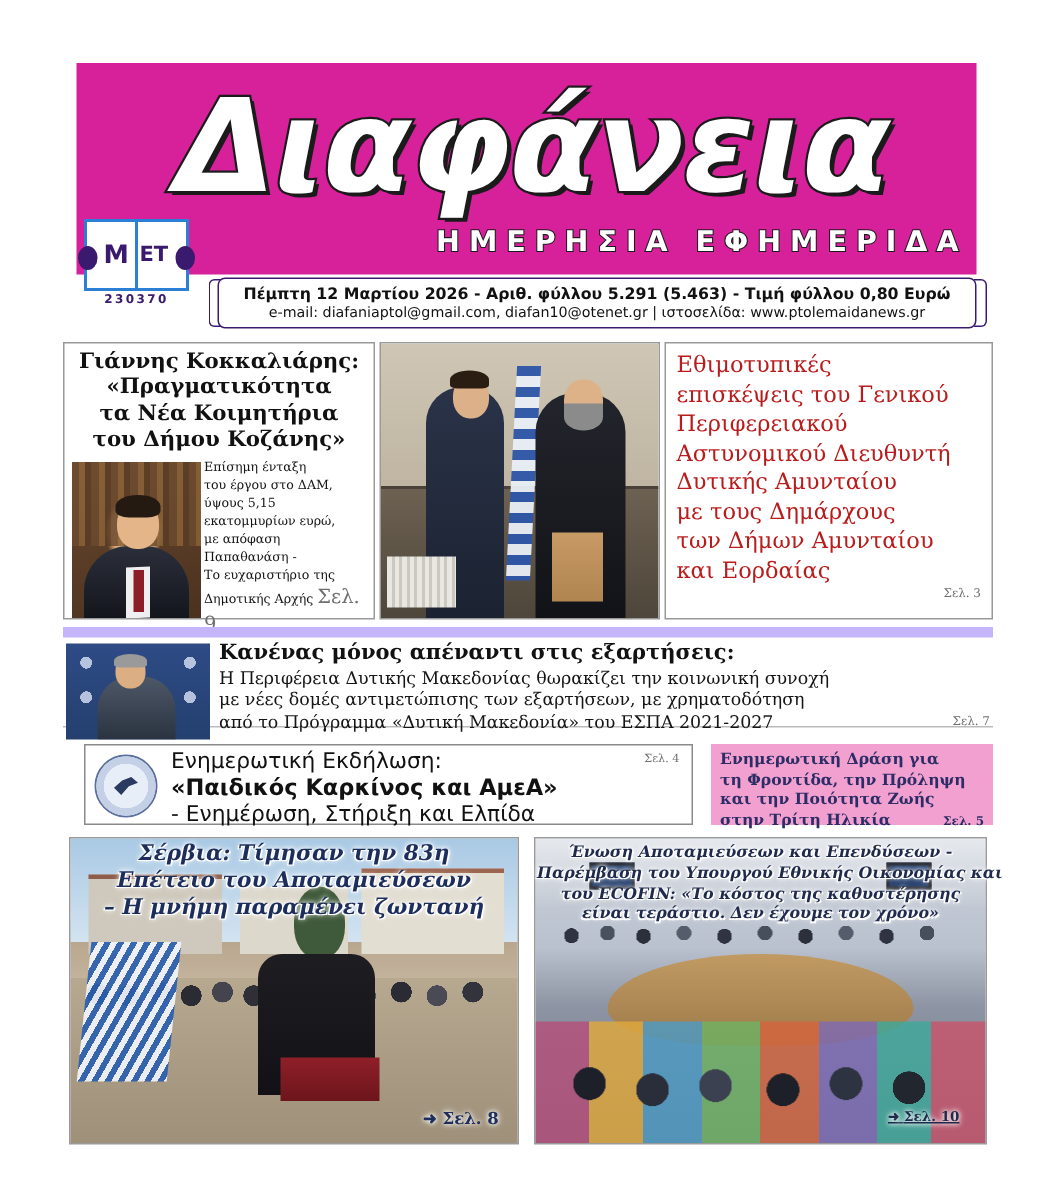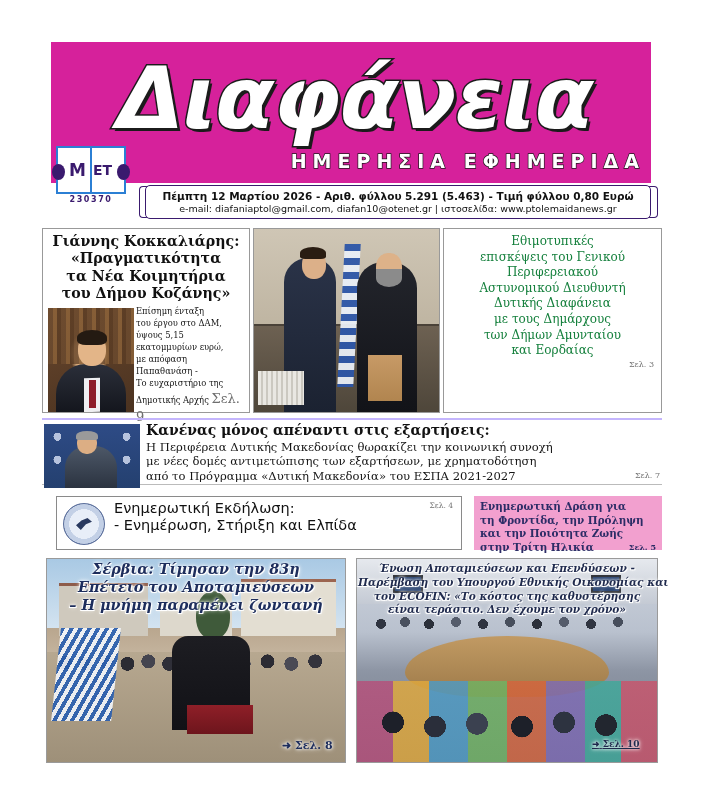--- a/index.html
+++ b/index.html
@@ -179,30 +179,29 @@
     background: linear-gradient(180deg,#c79a66,#b1854f);
   }
   .photo-meet .radiator {
     position: absolute; left: 2%; bottom: 4%; width: 46px; height: 34px;
     background: repeating-linear-gradient(90deg,#e9e7e2 0 3px,#cbc8c0 3px 5px);
   }
 
   .a3 { position: absolute; left: 401px; top: 0; width: 219px; height: 185px;
         border: 1px solid #999; background: #fff; padding: 5px 7px; }
   .a3-head {
-    font-family: "DejaVu Serif", serif; font-size: 12px; line-height: 1.30;
-    color: #15803d;
-    text-align: center;
+    font-family: "DejaVu Serif", serif; font-size: 15px; line-height: 1.30;
+    color: #b91c1c;
   }
   .a3-pg { text-align: right; font-size: 8px; color: #6f6f6f; margin-top: 1px;
            font-family: "DejaVu Serif", serif; }
 
   
   .row2 { position: absolute; left: 42px; top: 418px; width: 620px; height: 67px;
-          border-top: 2px solid #c4b5fd; border-bottom: 1px solid #bbb; }
+          border-top: 7px solid #c4b5fd; border-bottom: 1px solid #bbb; }
   .r2-photo {
     position: absolute; left: 2px; top: 4px; width: 96px; height: 64px;
     background: linear-gradient(180deg,#2e4b86 0%,#24406f 100%);
     overflow: hidden;
   }
   .r2-photo .emb {
     position:absolute; inset:0;
     background-image:
       radial-gradient(circle 4px at 14% 20%, #cfd9ef 98%, transparent),
       radial-gradient(circle 4px at 50% 20%, #cfd9ef 98%, transparent),
@@ -460,21 +459,21 @@
           <div class="radiator"></div>
       </div>
     </div>
 
     <div class="a3">
       <div class="a3-head">
         <div>Εθιμοτυπικές</div>
         <div>επισκέψεις του Γενικού</div>
         <div>Περιφερειακού</div>
         <div>Αστυνομικού Διευθυντή</div>
-        <div>Δυτικής Διαφάνεια</div>
+        <div>Δυτικής Αμυνταίου</div>
         <div>με τους Δημάρχους</div>
         <div>των Δήμων Αμυνταίου</div>
         <div>και Εορδαίας</div>
       </div>
       <div class="a3-pg">Σελ. 3</div>
     </div>
   </div>
 
   <div class="row2">
     <div class="r2-photo">
@@ -496,20 +495,21 @@
     </div>
   </div>
 
   <div class="row3">
 
     <div class="b-left">
       <div class="seal"></div>
       <div class="bl-pg">Σελ. 4</div>
       <div class="b-left-text">
         <div class="bl-l1">Ενημερωτική Εκδήλωση:</div>
+        <div class="bl-l2">«Παιδικός Καρκίνος και ΑμεΑ»</div>
         <div class="bl-l3">- Ενημέρωση, Στήριξη και Ελπίδα</div>
       </div>
     </div>
 
     <div class="b-right">
       <div class="br-text">
         <div>Ενημερωτική Δράση για</div>
         <div>τη Φροντίδα, την Πρόληψη</div>
         <div>και την Ποιότητα Ζωής</div>
         <div>

